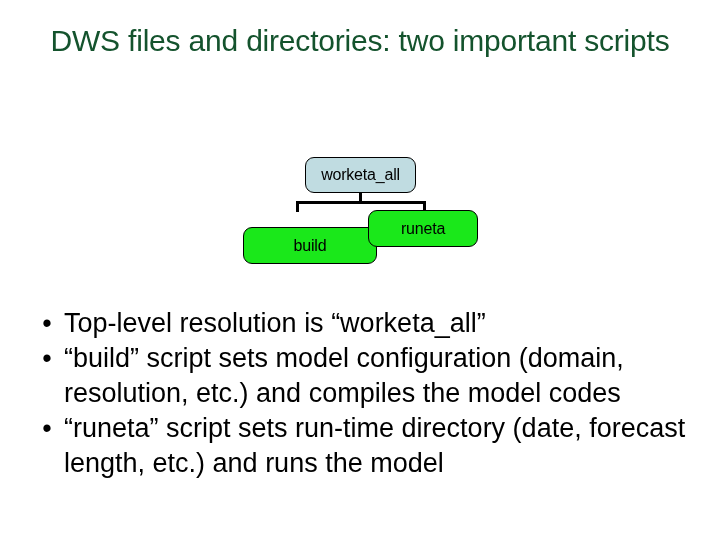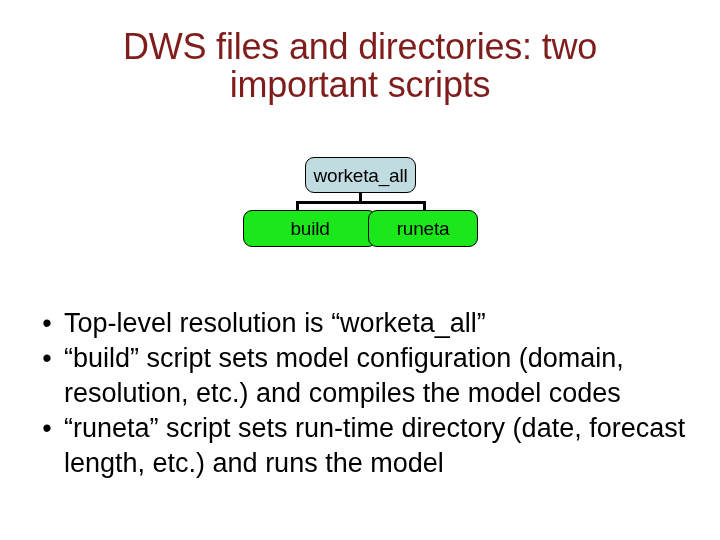--- a/index.html
+++ b/index.html
@@ -17,61 +17,61 @@
     width: 720px;
     height: 540px;
     background: #ffffff;
     overflow: hidden;
   }
 
   
   .slide-title {
     position: absolute;
     left: 50px;
-    top: 28px;
+    top: 22px;
     width: 620px;
     text-align: center;
-    font-size: 36px;
+    font-size: 30px;
     line-height: 38px;
-    color: #7f1d1d;
+    color: #14532d;
     font-weight: normal;
     letter-spacing: -0.2px;
   }
 
   
   .diagram {
     position: absolute;
     left: 0;
     top: 0;
     width: 720px;
     height: 300px;
   }
   .node {
     position: absolute;
     box-sizing: border-box;
     border: 1px solid #000000;
     border-radius: 9px;
     color: #000000;
-    font-size: 19px;
+    font-size: 16px;
     line-height: 1;
     display: flex;
     align-items: center;
     justify-content: center;
     letter-spacing: -0.2px;
   }
   .node-root {
     left: 305px;
     top: 157px;
     width: 111px;
     height: 36px;
     background: #c0dce1;
   }
   .node-build {
     left: 243px;
-    top: 210px;
+    top: 227px;
     width: 134px;
     height: 37px;
     background: #1ae81a;
   }
   .node-runeta {
     left: 368px;
     top: 210px;
     width: 110px;
     height: 37px;
     background: #1ae81a;

